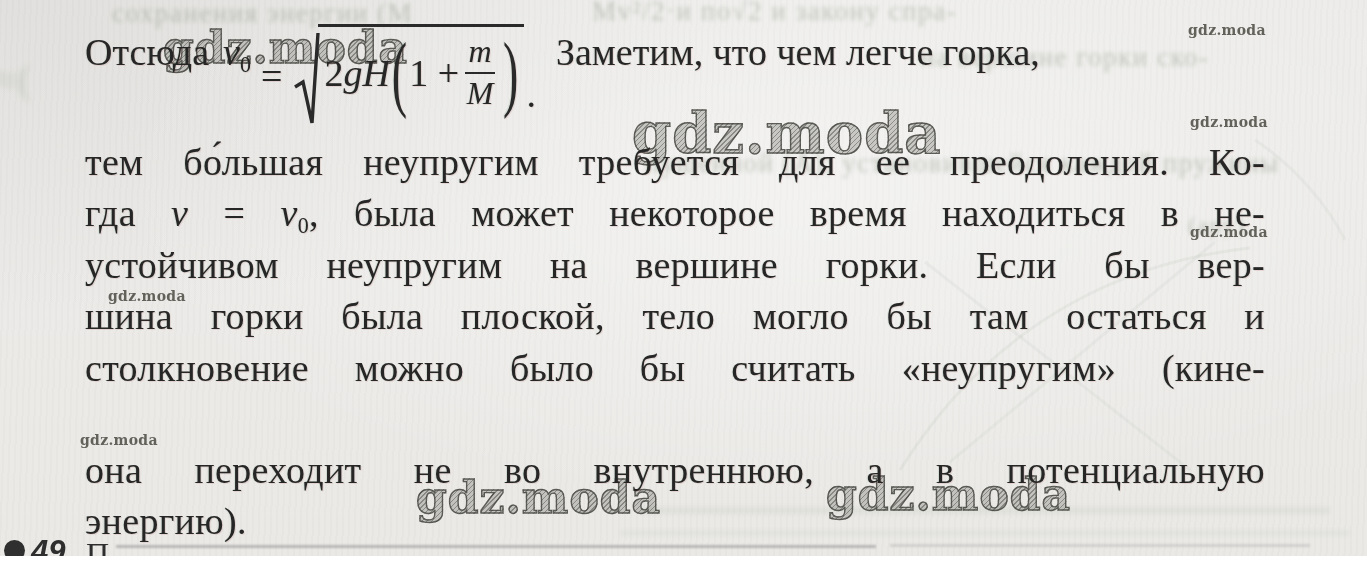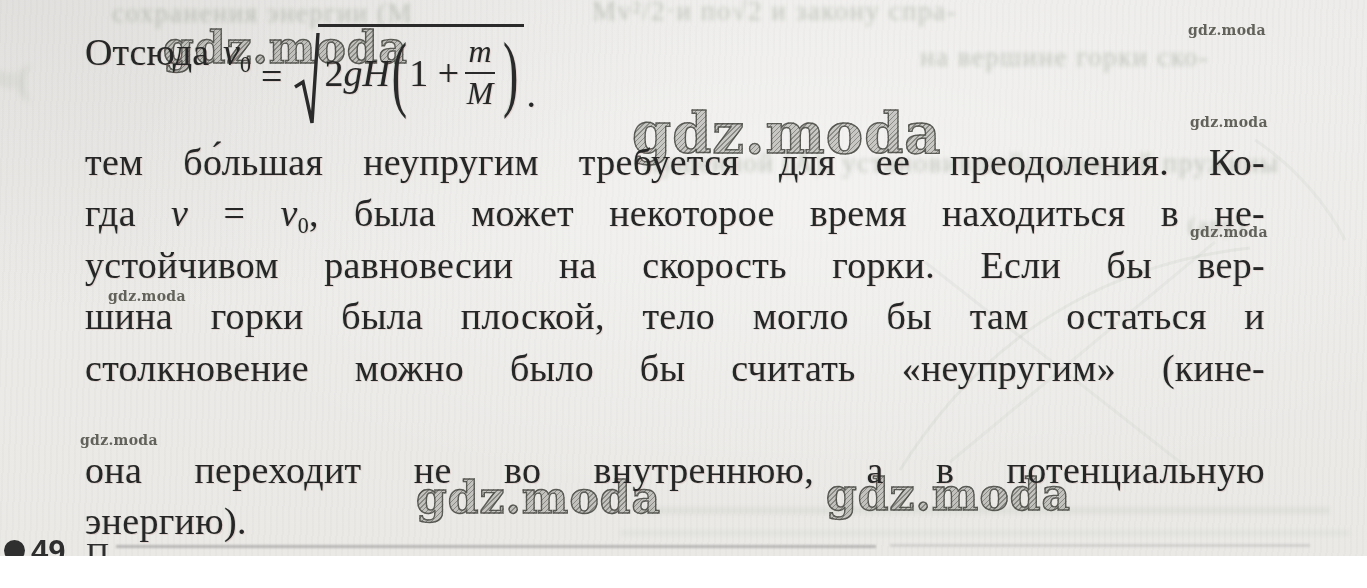--- a/index.html
+++ b/index.html
@@ -82,21 +82,21 @@
   .g-right1{left:920px;top:42px;font-size:27px;}
   .g-midrow{left:645px;top:148px;font-size:27px;}
   .g-right2{left:1188px;top:212px;font-size:24px;}
   .g-leftfrac{left:-6px;top:56px;font-size:40px;filter:blur(3px);opacity:.28;}
   .g-sketch{position:absolute;left:0;top:0;}
   .g-row1{position:absolute;left:640px;top:507px;width:690px;height:7px;background:#6a7a62;opacity:.08;filter:blur(2px);}
   .g-row2{position:absolute;left:620px;top:530px;width:730px;height:6px;background:#6a7a62;opacity:.06;filter:blur(2px);}
   
   .next-row{position:absolute;left:0;top:532px;height:26px;width:1367px;color:#2e2e2e;}
   .next-marker{position:absolute;left:4px;top:8px;width:21px;height:21px;border-radius:50%;background:#2f2f2f;}
-  .next-num{position:absolute;left:31px;top:2px;font-size:31px;font-weight:700;font-family:"Liberation Sans",sans-serif;}
+  .next-num{position:absolute;left:31px;top:2px;font-size:31px;font-weight:700;font-family:"Liberation Sans",sans-serif;font-style:italic;}
   .next-letter{position:absolute;left:86px;top:4px;font-size:32px;}
   .next-streak1{position:absolute;left:116px;top:13px;width:760px;height:3px;background:rgba(40,40,40,.25);filter:blur(1px);}
   .next-streak2{position:absolute;left:890px;top:12px;width:420px;height:3px;background:rgba(40,40,40,.12);filter:blur(1.2px);}
   .bottom-strip{position:absolute;left:0;top:556px;width:1367px;height:32px;background:#ffffff;z-index:6;}
 </style>
 </head>
 <body>
 
 <div class="page">
   <div class="paper">
@@ -140,25 +140,26 @@
           <span class="inner">1 +</span>
           <span class="frac">
             <i>m</i>
             <span class="bar"></span>
             <i>M</i>
           </span>
           <span class="bigparen">)</span>
         </span>
       </span>
       <span class="t period">.</span>
+      <span class="t tail">Заметим, что чем легче горка,</span>
     </div>
 
     <div class="tl l2">тем бо́льшая неупругим требуется для ее преодоления. Ко-</div>
     <div class="tl l3"><span>гда </span><span class="mvar"><i>v</i></span><span> = </span><span class="mvar"><i>v</i><sub class="msub">0</sub></span><span>, была может некоторое время находиться в не-</span></div>
-    <div class="tl l4">устойчивом равновесии на скорость горки. Если бы вер-</div>
+    <div class="tl l4">устойчивом неупругим на вершине горки. Если бы вер-</div>
     <div class="tl l6">столкновение можно было бы считать «неупругим» (кине-</div>
     <div class="tl l5">шина горки была плоской, тело могло бы там остаться и</div>
     <div class="tl l8">она переходит не во внутреннюю, а в потенциальную</div>
     <div class="tl l9 noj">энергию).</div>
 
     <div class="next-row">
       <div class="next-marker"></div>
       <span class="next-num">49.</span>
       <span class="next-letter">П</span>
       <div class="next-streak1"></div>

